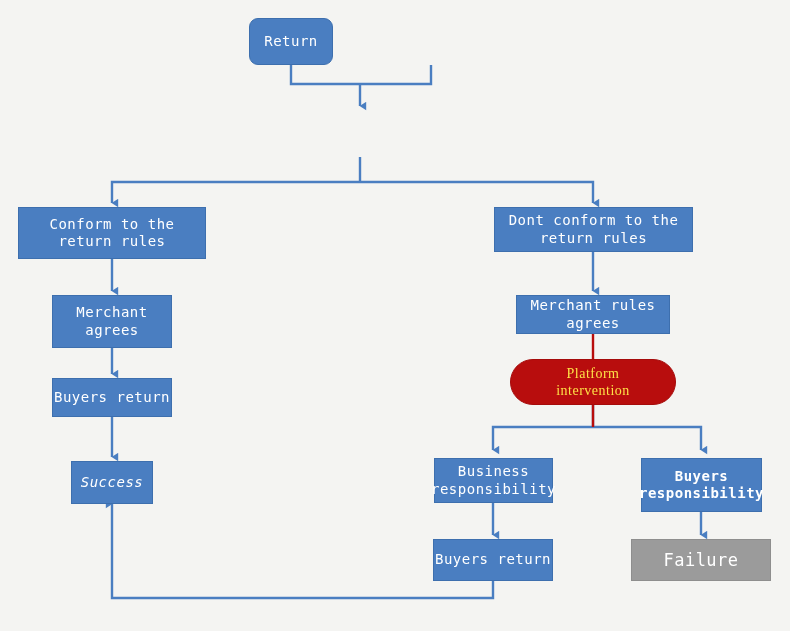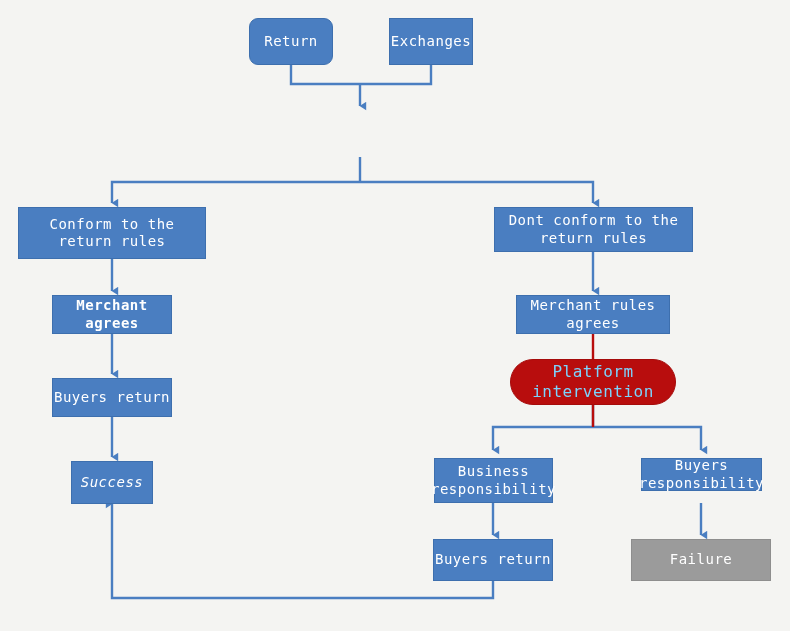--- a/index.html
+++ b/index.html
@@ -40,30 +40,31 @@
   }
   .node.blue {
     background: #4a7ec1;
     border: 1px solid #3d6fae;
     color: #ffffff;
     font-size: 14px;
   }
   .node.red {
     background: #b80d0d;
     border: 1px solid #a50b0b;
-    color: #7dd3fc;
+    color: #fde047;
     border-radius: 26px;
-    font-size: 16px;
+    font-size: 14px;
     z-index: 3;
+    font-family: Liberation Serif, serif;
   }
   .node.gray {
     background: #9b9b9b;
     border: 1px solid #8e8e8e;
     color: #ffffff;
-    font-size: 14px;
+    font-size: 17px;
   }
 </style>
 </head>
 <body>
 
 <div id="canvas">
 
   <svg id="wires" viewBox="0 0 790 631" xmlns="http://www.w3.org/2000/svg">
     <defs>
       <marker id="arrowBlue" markerWidth="9" markerHeight="9" refX="4.5" refY="7.4" orient="auto" markerUnits="userSpaceOnUse">
@@ -103,36 +104,33 @@
     <g stroke="#b80d0d" stroke-width="2.4" fill="none">
       <path d="M593,334 L593,360"></path>
       <path d="M593,360 L593,427"></path>
     </g>
   </svg>
 
   <div class="node blue" style="left:249px; top:18px; width:84px; height:47px;border-radius:9px;">
     <span>Return</span>
   </div>
 
-  <div class="node blue" style="left:389px; top:18px; width:84px; height:47px;">
-    <span>Exchanges</span>
-  </div>
 
 
   <div class="node blue" style="left:18px; top:207px; width:188px; height:52px;">
     <span>Conform to the
 return rules</span>
   </div>
 
   <div class="node blue" style="left:494px; top:207px; width:199px; height:45px;">
     <span>Dont conform to the
 return rules</span>
   </div>
 
-  <div class="node blue" style="left:52px; top:295px; width:120px; height:39px;font-weight:bold;">
+  <div class="node blue" style="left:52px; top:295px; width:120px; height:53px;">
     <span>Merchant agrees</span>
   </div>
 
   <div class="node blue" style="left:516px; top:295px; width:154px; height:39px;">
     <span>Merchant rules agrees</span>
   </div>
 
   <div class="node blue" style="left:52px; top:378px; width:120px; height:39px;">
     <span>Buyers return</span>
   </div>
@@ -144,21 +142,21 @@
 
   <div class="node blue" style="left:71px; top:461px; width:82px; height:43px;font-style:italic;">
     <span>Success</span>
   </div>
 
   <div class="node blue" style="left:434px; top:458px; width:119px; height:45px;">
     <span>Business
 responsibility</span>
   </div>
 
-  <div class="node blue" style="left:641px; top:458px; width:121px; height:33px;">
+  <div class="node blue" style="left:641px; top:458px; width:121px; height:54px;font-weight:bold;">
     <span>Buyers
 responsibility</span>
   </div>
 
   <div class="node blue" style="left:433px; top:539px; width:120px; height:42px;">
     <span>Buyers return</span>
   </div>
 
   <div class="node gray" style="left:631px; top:539px; width:140px; height:42px;">
     <span>Failure</span>

